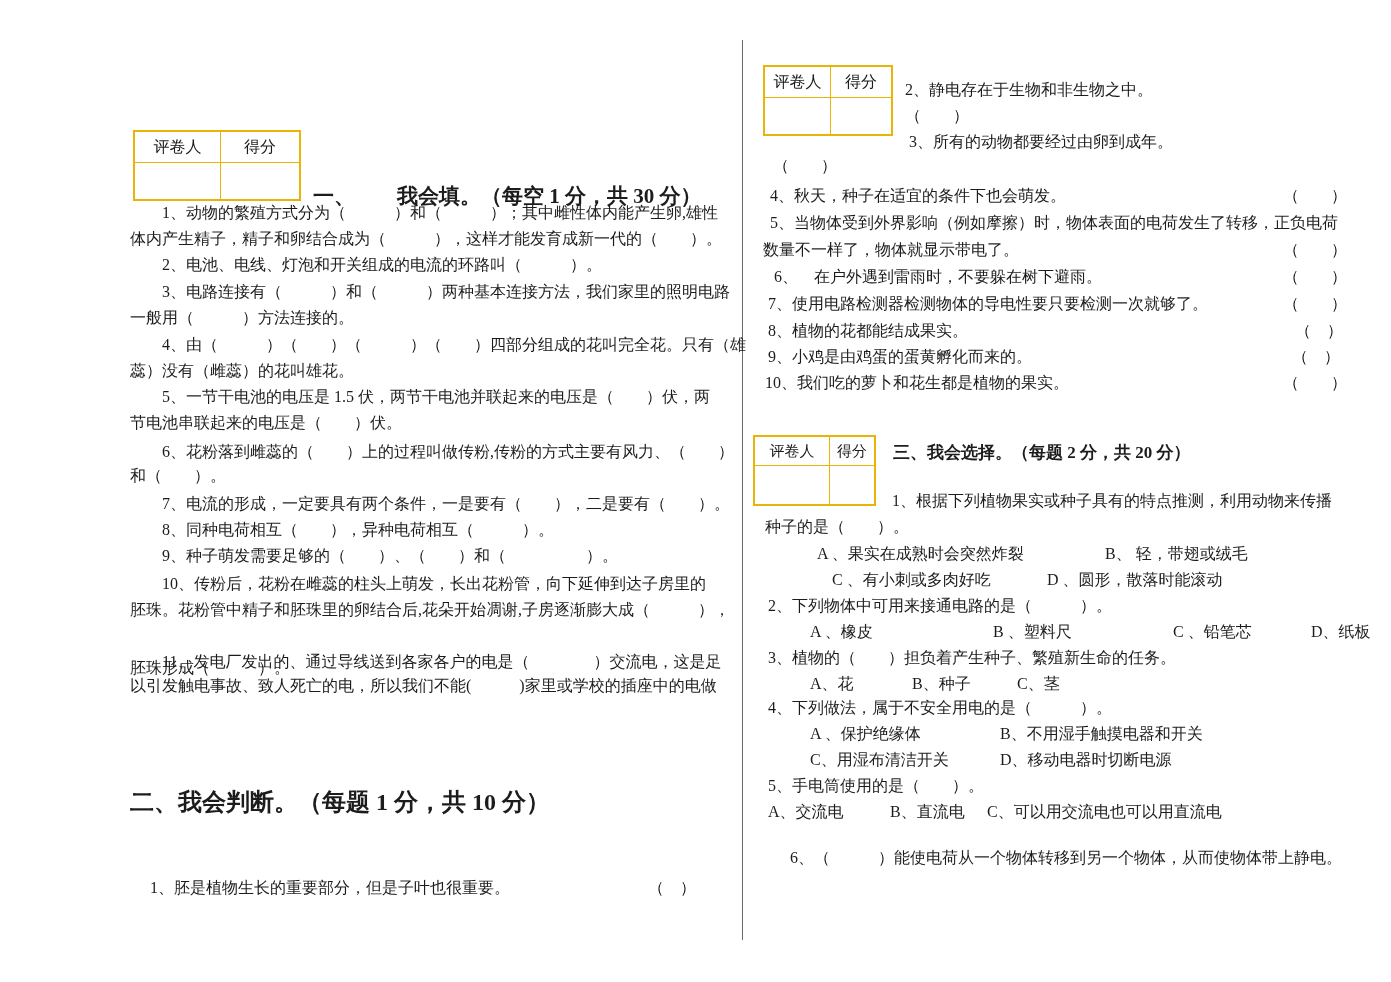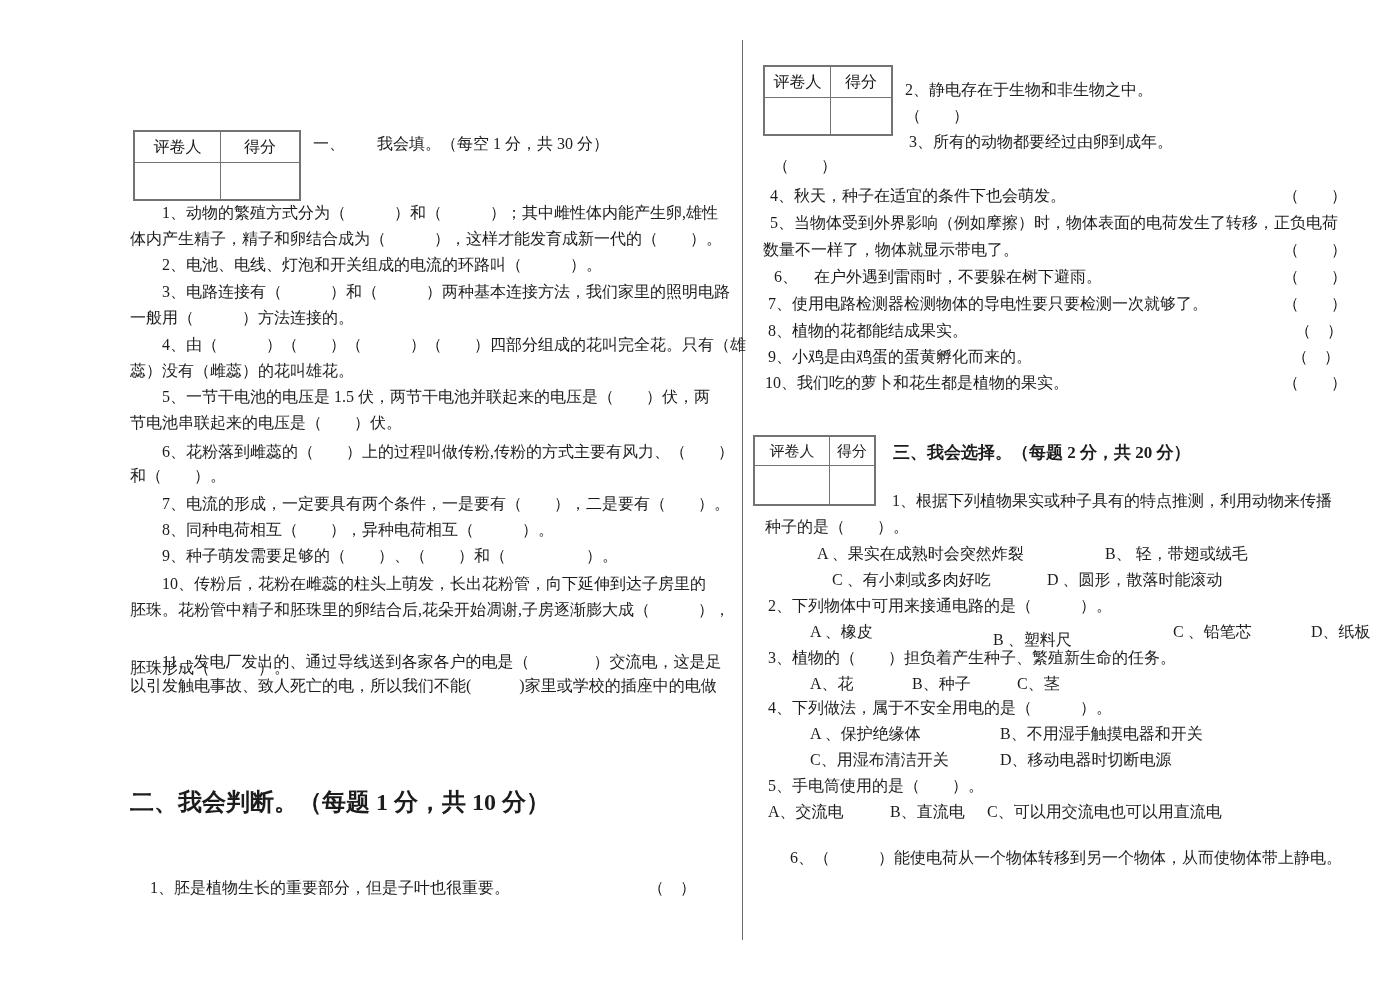--- a/index.html
+++ b/index.html
@@ -6,29 +6,29 @@
   body { background:#ffffff; }
   .page {
     position:relative; width:1391px; height:982px; background:#ffffff;
     font-family:"Liberation Serif","DejaVu Serif",serif;
     color:#1c1c1c; overflow:hidden;
   }
   .vdivider { position:absolute; left:742px; top:40px; width:1px; height:900px; background:#6a6a6a; }
   .title { position:absolute; left:130px; top:78px; width:582px; text-align:center;
            font-size:23px; font-weight:bold; white-space:nowrap; letter-spacing:0.5px; }
   .red { color:#e8150a; }
-  .h1 { position:absolute; font-size:16px; font-weight:normal; white-space:pre; }
+  .h1 { position:absolute; font-size:21px; font-weight:bold; white-space:pre;margin-top:48px; }
   .h2 { position:absolute; font-size:24px; font-weight:bold; white-space:pre; }
   .h3 { position:absolute; font-size:17px; font-weight:bold; white-space:pre; }
   .ln { position:absolute; font-size:16px; white-space:pre; line-height:20px; }
   .row { position:absolute; display:flex; justify-content:space-between;
          font-size:16px; white-space:pre; line-height:20px; }
   .row .mark { flex:none; }
   table.gbox { position:absolute; border-collapse:collapse; background:#fff; table-layout:fixed; }
-  table.gbox, table.gbox th, table.gbox td { border:2px solid #737373; }
+  table.gbox, table.gbox th, table.gbox td { border:2px solid #eab308; }
   table.gbox th, table.gbox td { border-width:1px; font-weight:normal; text-align:center; padding:0; }
   table.gbox { border-width:2px; }
   .gbox th { height:30px; font-size:16px; }
   .gbox td { height:36px; }
   .gbox.small th { font-size:15px; height:28px; }
   .gbox.small td { height:38px; }
 </style>
 </head>
 <body>
 
@@ -148,21 +148,21 @@
   <span class="ln" style="left:892px;top:491px;">1、根据下列植物果实或种子具有的特点推测，利用动物来传播</span>
   <span class="ln" style="left:765px;top:517px;">种子的是（　　）。</span>
 
   <span class="ln" style="left:817px;top:544px;">A 、果实在成熟时会突然炸裂</span>
   <span class="ln" style="left:1105px;top:544px;">B、 轻，带翅或绒毛</span>
   <span class="ln" style="left:832px;top:570px;">C 、有小刺或多肉好吃</span>
   <span class="ln" style="left:1047px;top:570px;">D 、圆形，散落时能滚动</span>
 
   <span class="ln" style="left:768px;top:596px;">2、下列物体中可用来接通电路的是（　　　）。</span>
   <span class="ln" style="left:810px;top:622px;">A 、橡皮</span>
-  <span class="ln" style="left:993px;top:622px;margin-top:8px;">B 、塑料尺</span>
+  <span class="ln" style="left:993px;top:622px;">B 、塑料尺</span>
   <span class="ln" style="left:1173px;top:622px;">C 、铅笔芯</span>
   <span class="ln" style="left:1311px;top:622px;">D、纸板</span>
 
   <span class="ln" style="left:768px;top:648px;">3、植物的（　　）担负着产生种子、繁殖新生命的任务。</span>
   <span class="ln" style="left:810px;top:674px;">A、花</span>
   <span class="ln" style="left:912px;top:674px;">B、种子</span>
   <span class="ln" style="left:1017px;top:674px;">C、茎</span>
 
   <span class="ln" style="left:768px;top:698px;">4、下列做法，属于不安全用电的是（　　　）。</span>
   <span class="ln" style="left:810px;top:724px;">A 、保护绝缘体</span>

